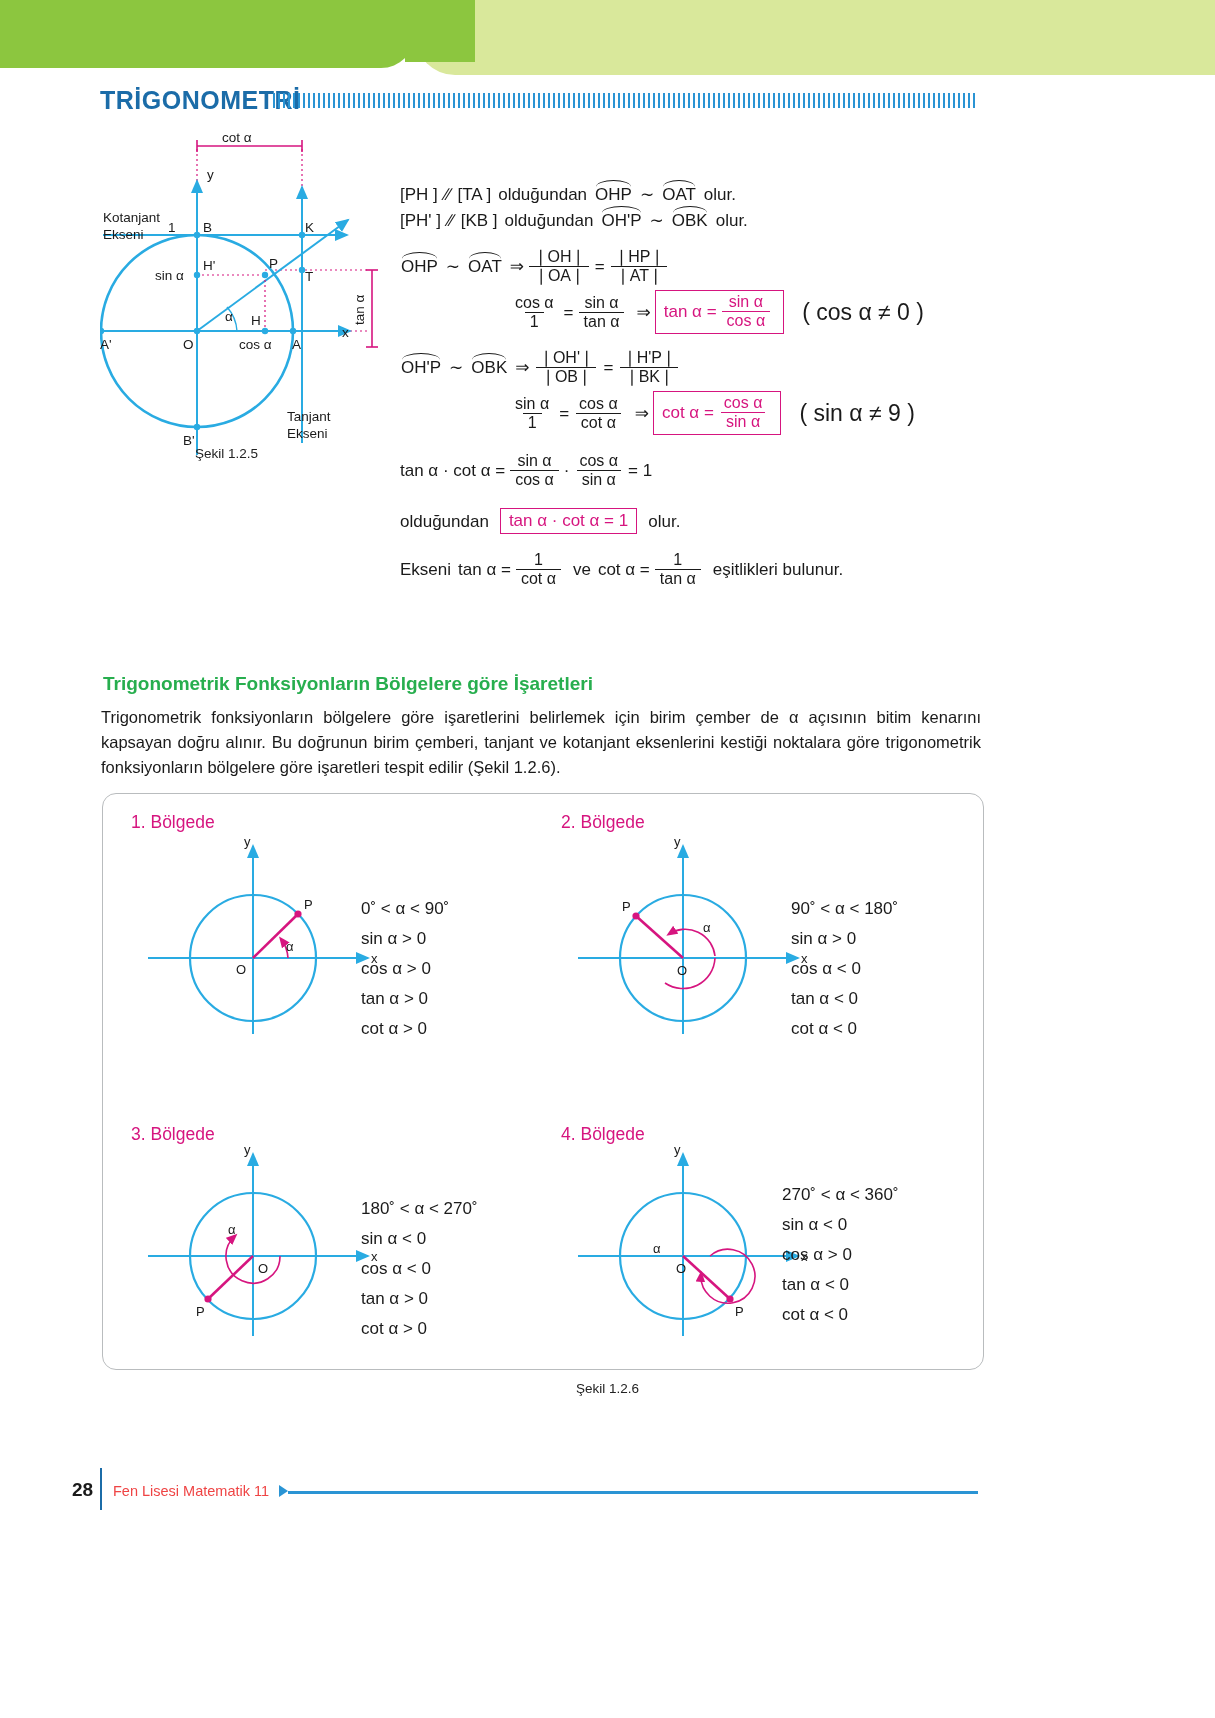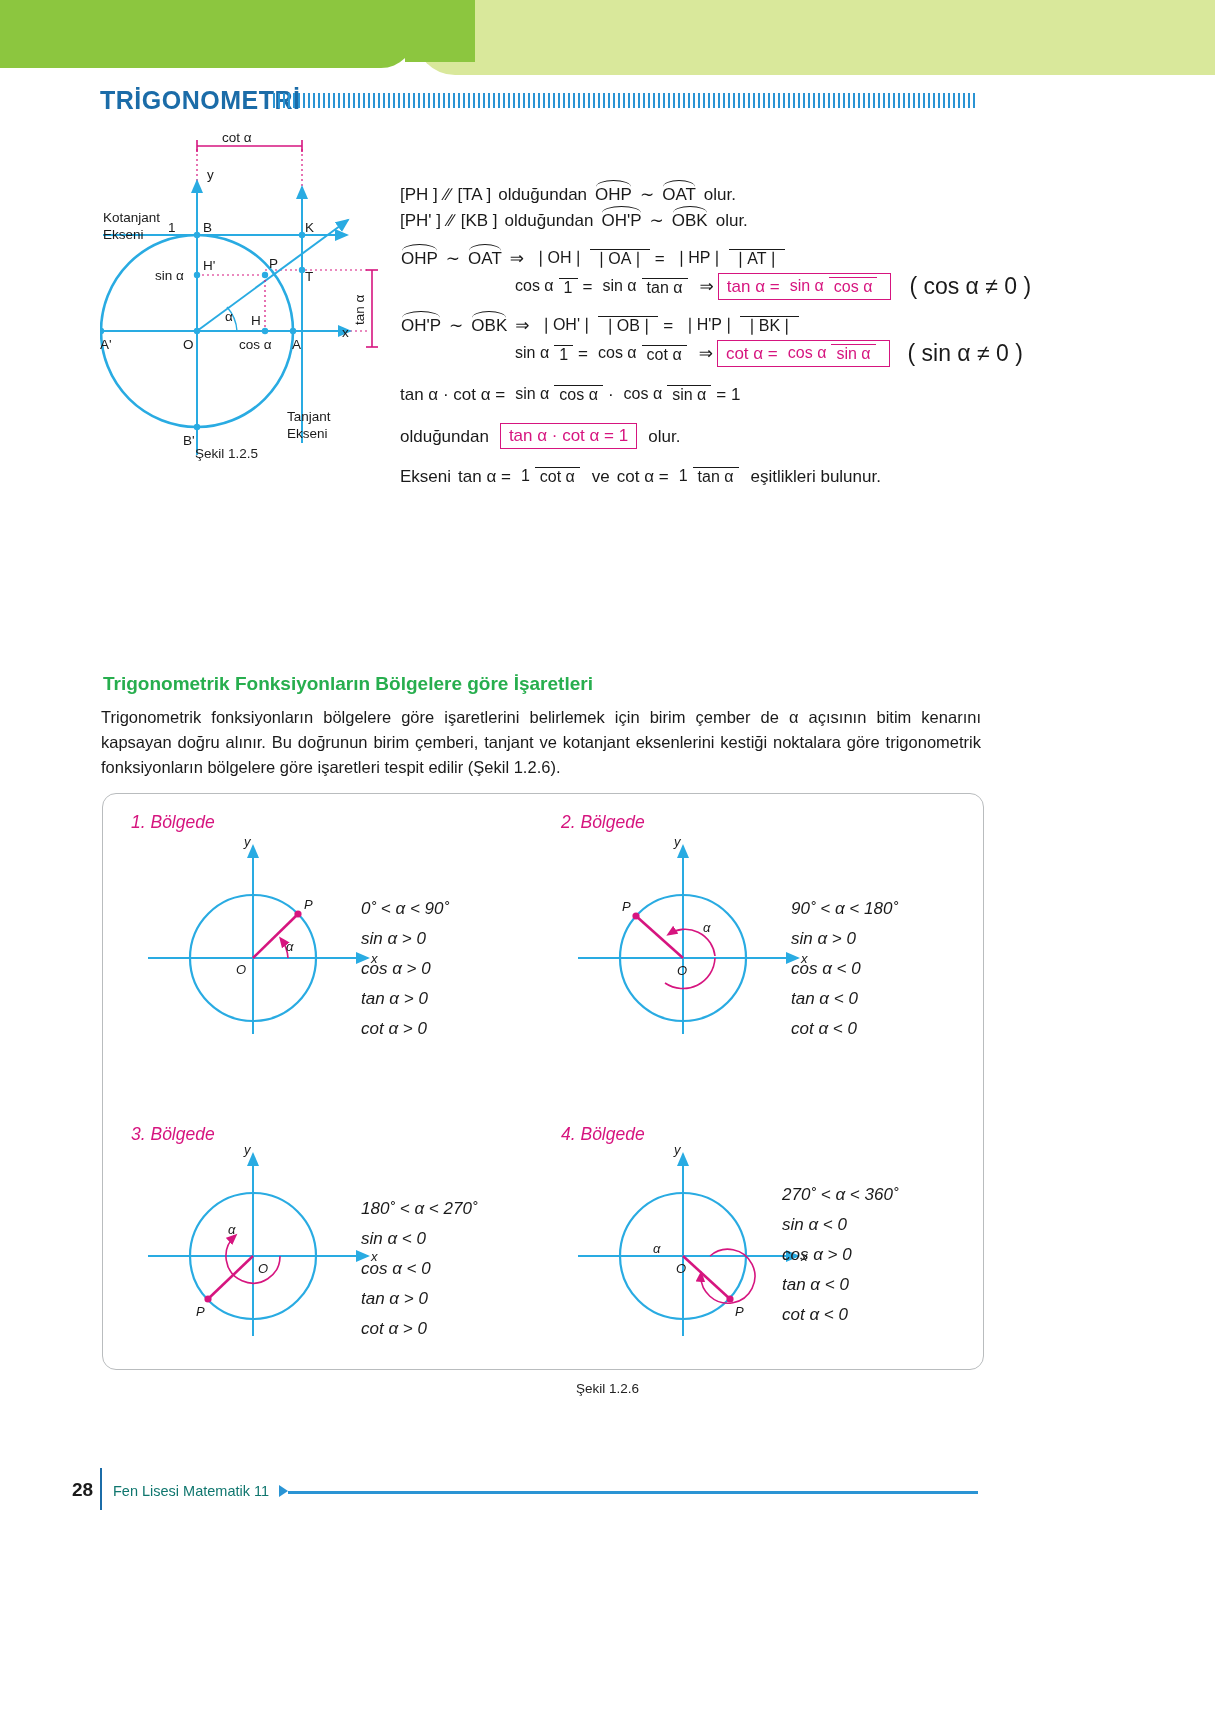--- a/index.html
+++ b/index.html
@@ -50,21 +50,21 @@
   
   .mathcol { position:absolute; left:400px; top:186px; width:790px; }
   .mline { font-size:17px; color:#1a1a1a; line-height:1.0; margin-bottom:9px;
            display:flex; align-items:center; flex-wrap:nowrap; white-space:nowrap;}
   .arcname { position:relative; display:inline-block; padding:0 1px; }
   .arcname::before{
     content:""; position:absolute; left:2px; right:2px; top:-6px; height:7px;
     border-top:1.6px solid #1a1a1a;
     border-radius:60% 60% 0 0 / 100% 100% 0 0;
   }
-  .frac { display:inline-flex; align-items:center;
+  .frac { display:inline-flex; flex-direction:column; align-items:center;
           vertical-align:middle; margin:0 5px; }
   .frac .num { padding:0 5px 1px 5px; font-size:16px; }
   .frac .den { padding:1px 5px 0 5px; font-size:16px; border-top:1.4px solid currentColor; }
   .boxed { border:1.4px solid #d6157f; color:#d6157f; padding:3px 8px 4px 8px;
            display:inline-flex; align-items:center; margin:0 4px; }
   .boxed .frac .den { border-top-color:#d6157f; }
   .cond { margin-left:14px; font-size:23px; }
   .sp { display:inline-block; width:7px; }
 
   
@@ -75,34 +75,34 @@
   .para {
     position:absolute; left:101px; top:705px; width:880px;
     font-size:16.5px; line-height:1.53; color:#1a1a1a; text-align:justify;
   }
 
   
   .panel {
     position:absolute; left:102px; top:793px; width:882px; height:577px;
     border:1.3px solid #b9bcbe; border-radius:14px; background:#fff;
   }
-  .quad { position:absolute;font-style:italic; }
+  .quad { position:absolute; }
   .q-title { font-size:17.5px; color:#d6157f; position:absolute; }
   .q-facts { position:absolute; font-size:17px; line-height:1.77; color:#1a1a1a; }
   .q-svg { position:absolute; }
 
   .fig126 {
     position:absolute; left:0; width:100%; top:1381px;
     text-align:center; font-size:13.5px; color:#222;
   }
 
   
   .foot-rule { position:absolute; left:100px; top:1468px; width:2px; height:42px; background:#1b6ca8; }
   .pageno { position:absolute; left:72px; top:1479px; font-size:19px; font-weight:bold; color:#1a1a1a; }
-  .foot-txt { position:absolute; left:113px; top:1483px; font-size:14.5px; color:#0f766e; }
+  .foot-txt { position:absolute; left:113px; top:1483px; font-size:14.5px; color:#ef4444; }
   .foot-line { position:absolute; left:288px; top:1491px; width:690px; height:3px; background:#2a94d4; }
   .foot-tri { position:absolute; left:279px; top:1485px; width:0; height:0;
               border-top:6px solid transparent; border-bottom:6px solid transparent;
               border-left:9px solid #2a94d4; }
 </style>
 </head>
 <body>
 
 <div class="band-light"></div>
 <div class="band-green"></div>
@@ -299,21 +299,21 @@
     </span>
     <span class="sp"></span>
     <span>⇒</span>
     <span class="boxed">
       <span>cot α =</span>
       <span class="frac">
         <span class="num">cos α</span>
         <span class="den">sin α</span>
       </span>
     </span>
-    <span class="cond">( sin α ≠ 0 )</span>
+    <span class="cond">( sin α ≠ 9 )</span>
   </div>
 
   <div class="mline" style="margin-bottom:20px;">
     <span>tan α · cot α =</span>
     <span class="frac">
       <span class="num">sin α</span>
       <span class="den">cos α</span>
     </span>
     <span>·</span>
     <span class="frac">

